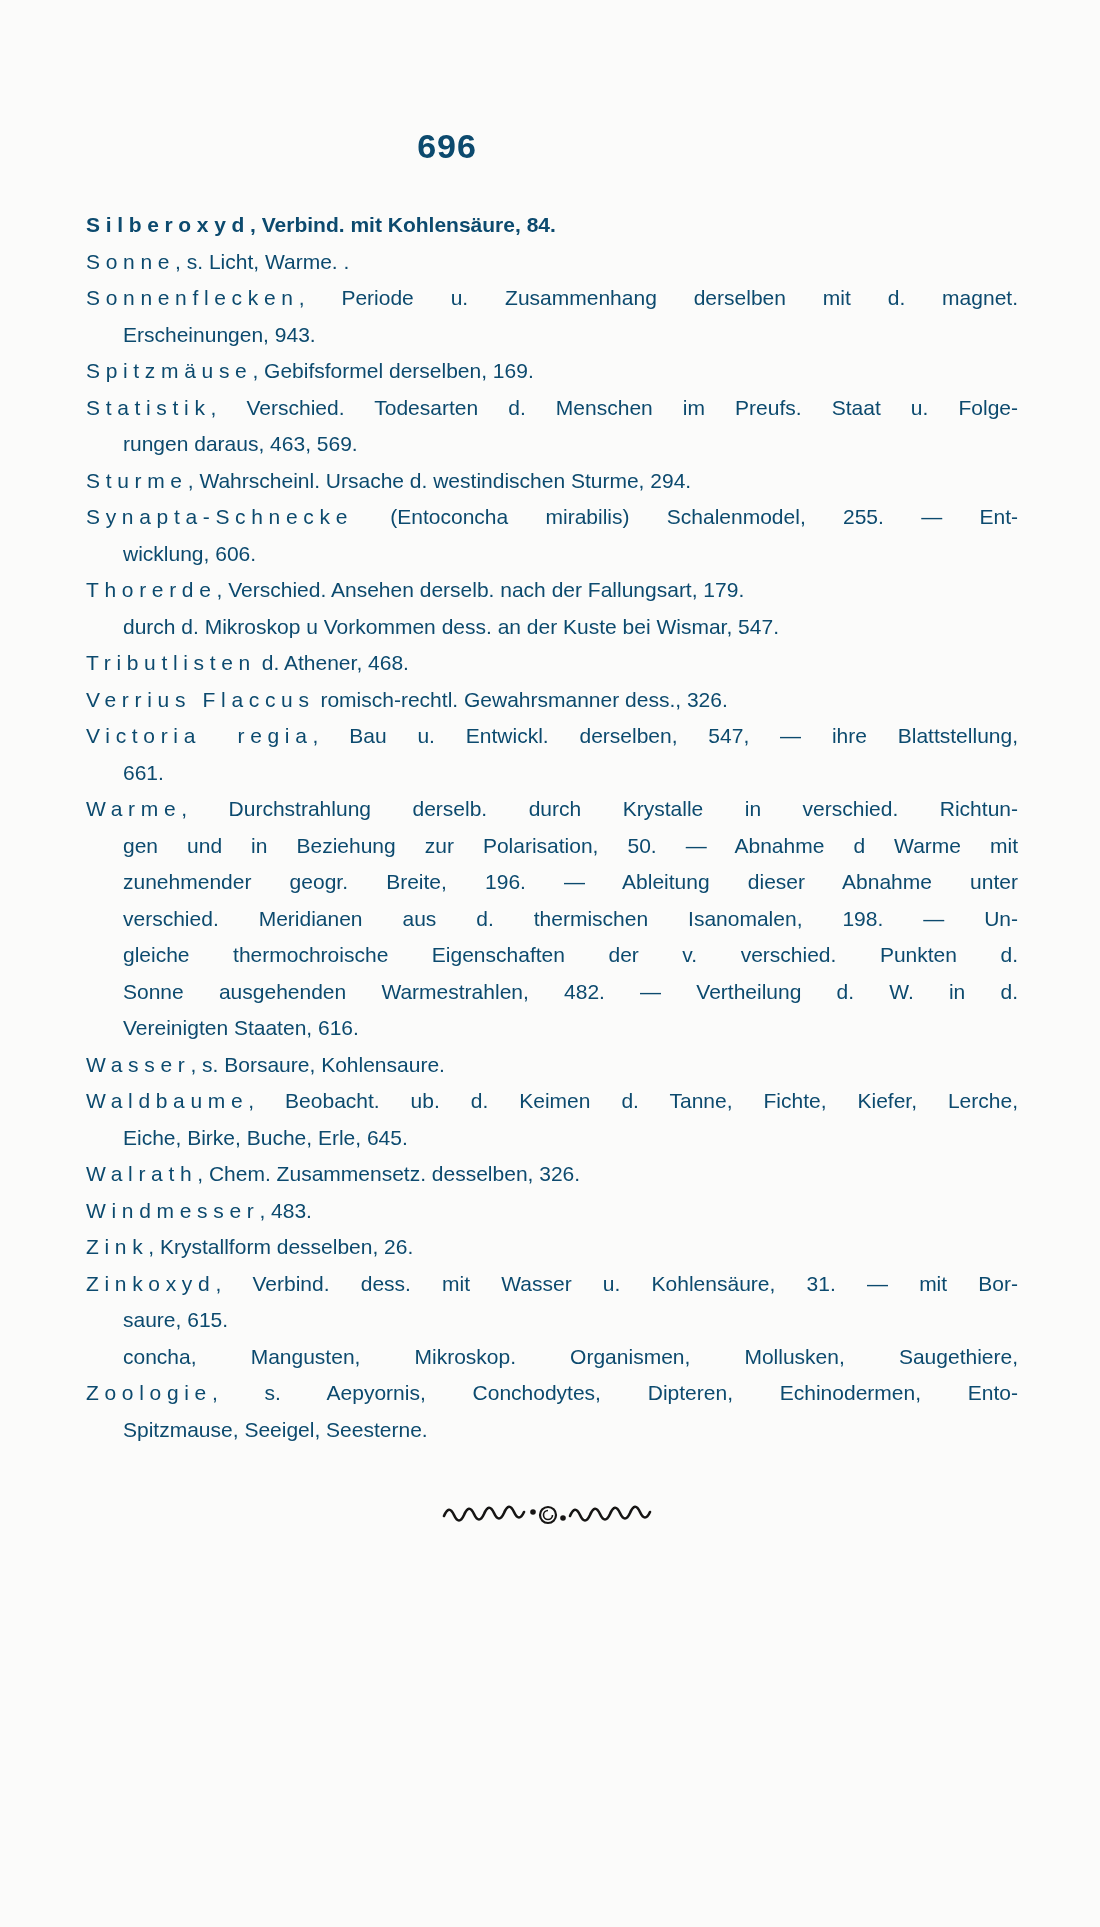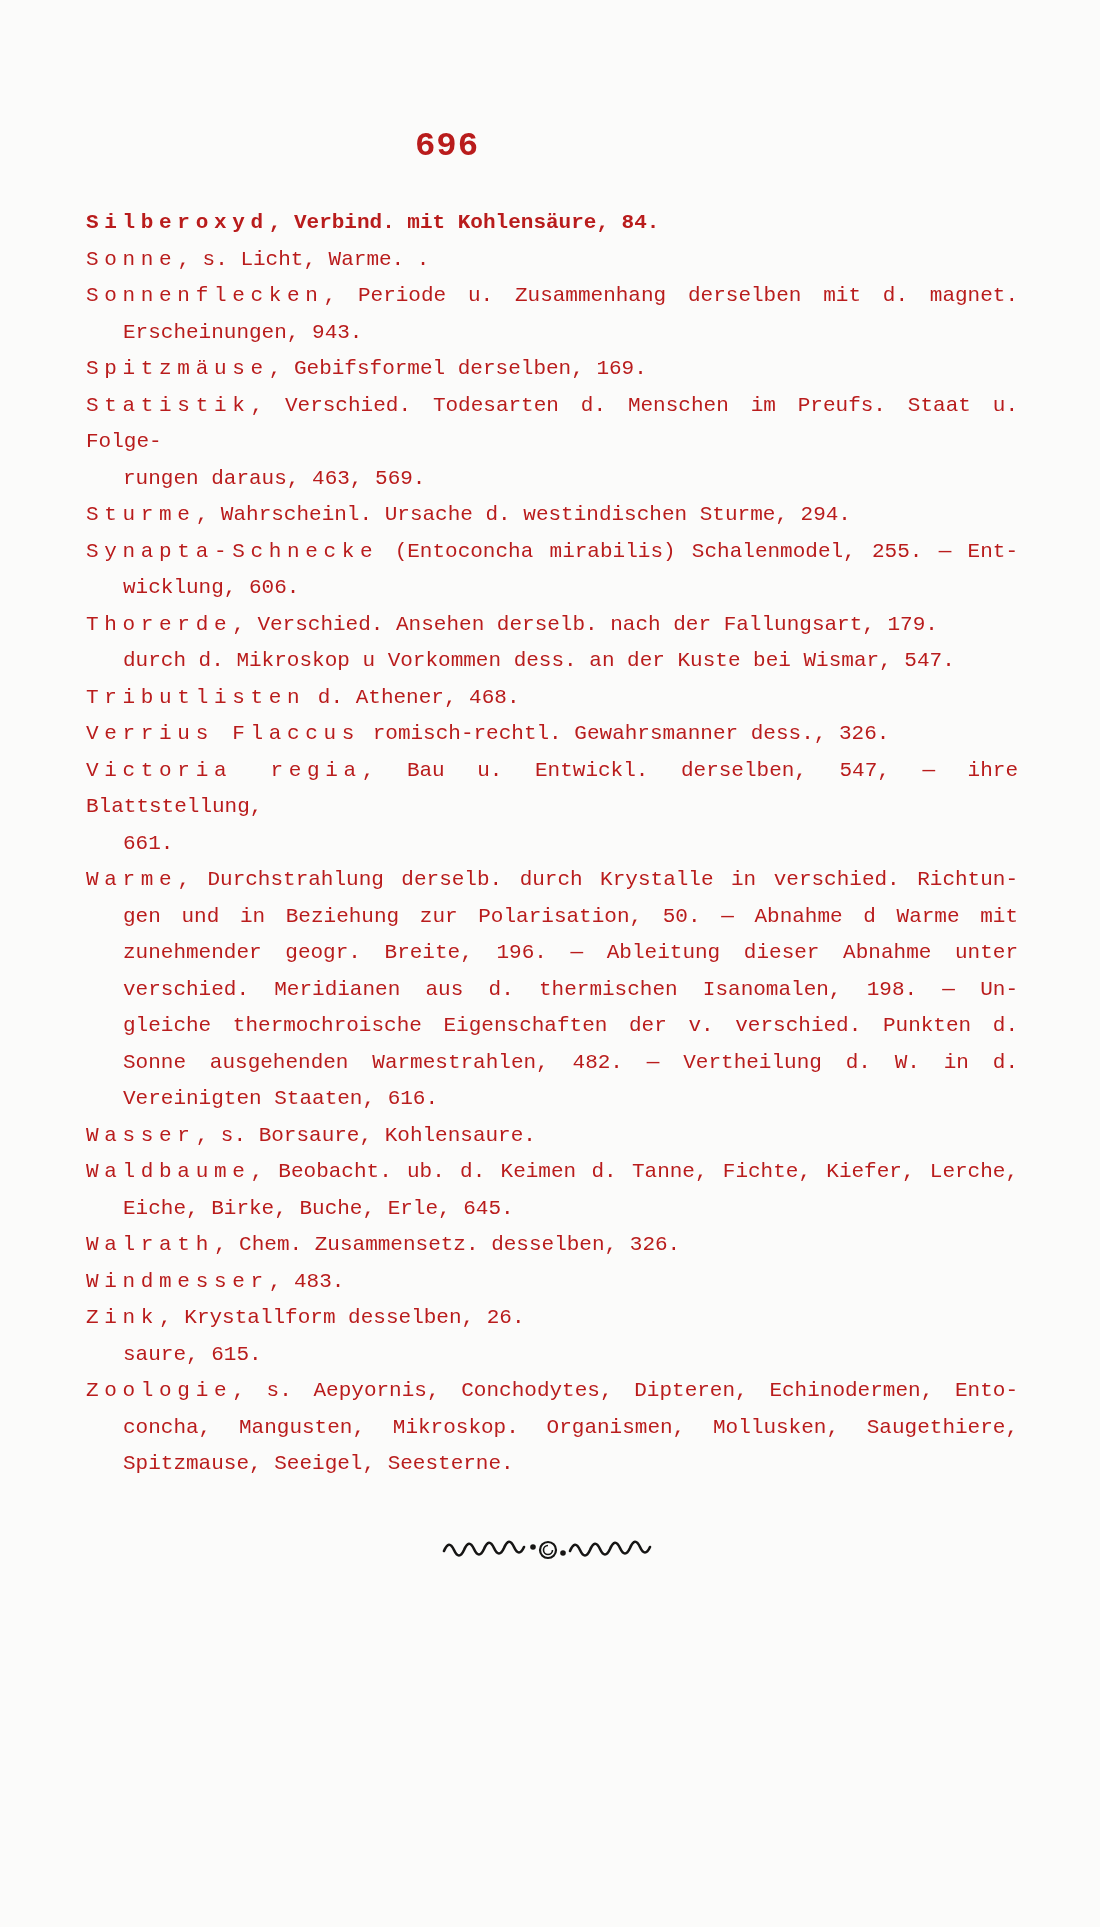--- a/index.html
+++ b/index.html
@@ -5,22 +5,22 @@
   html, body {
     margin: 0;
     padding: 0;
     background: #fbfbfa;
   }
   .page {
     position: relative;
     width: 1100px;
     height: 1894px;
     background: #fbfbfa;
-    color: #b91c1c;
-    font-family: Liberation Mono, monospace;
+    color: #0c4a6e;
+    font-family: Liberation Sans, sans-serif;
     overflow: hidden;
   }
   .page-number-row {
     padding-top: 126px;
     width: 932px;
     margin-left: 86px;
     text-align: center;
     line-height: 40px;
   }
   .page-number {
@@ -136,25 +136,26 @@
       <p class="entry">
         <span class="line last"><span class="term">Walrath</span><span>, Chem. Zusammensetz. desselben, 326.</span></span>
       </p>
       <p class="entry">
         <span class="line last"><span class="term">Windmesser</span><span>, 483.</span></span>
       </p>
       <p class="entry">
         <span class="line last"><span class="term">Zink</span><span>, Krystallform desselben, 26.</span></span>
       </p>
       <p class="entry">
+        <span class="line"><span class="term">Zinkoxyd</span><span>, Verbind. dess. mit Wasser u. Kohlensäure, 31. — mit Bor-</span></span>
         <span class="line cont last">saure, 615.</span>
       </p>
       <p class="entry">
+        <span class="line cont">concha, Mangusten, Mikroskop. Organismen, Mollusken, Saugethiere,</span>
         <span class="line"><span class="term">Zoologie</span><span>, s. Aepyornis, Conchodytes, Dipteren, Echinodermen, Ento-</span></span>
-        <span class="line cont">concha, Mangusten, Mikroskop. Organismen, Mollusken, Saugethiere,</span>
         <span class="line cont last">Spitzmause, Seeigel, Seesterne.</span>
       </p>
     </main>
 
   <div class="ornament-row">
     <svg width="220" height="26" viewBox="0 0 220 26" aria-hidden="true">
       <path d="M2,14 q5,-12 10,-1 q5,11 10,0 q5,-12 10,-1 q5,11 10,0 q5,-12 10,-1 q5,11 10,0 q5,-12 10,-1 q5,11 10,0" fill="none" stroke="#161514" stroke-width="2.6" stroke-linecap="round"></path>
       <circle cx="91" cy="10" r="2.8" fill="#161514"></circle>
       <circle cx="106" cy="13" r="8" fill="none" stroke="#161514" stroke-width="2.2"></circle>
       <path d="M106,8.5 a4.5,4.5 0 1,0 4.5,4.5" fill="none" stroke="#161514" stroke-width="1.6"></path>

